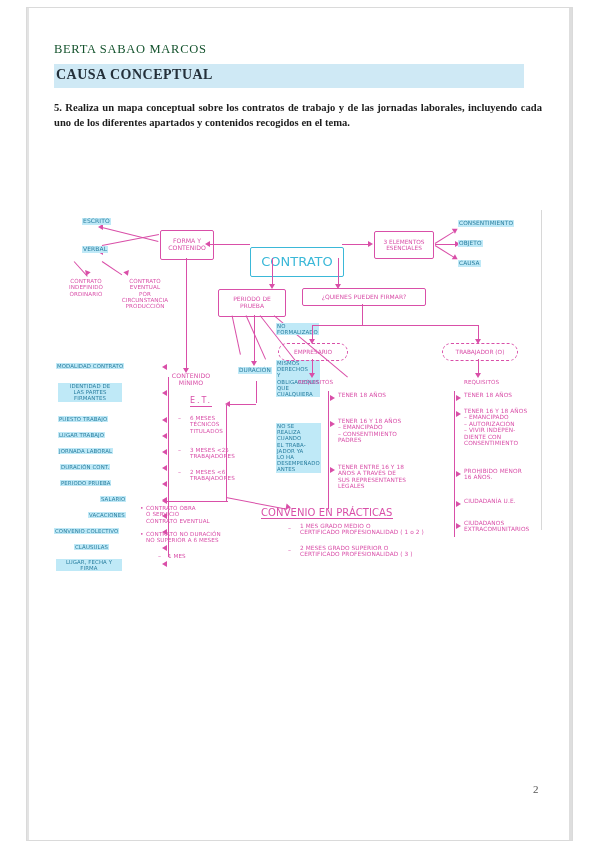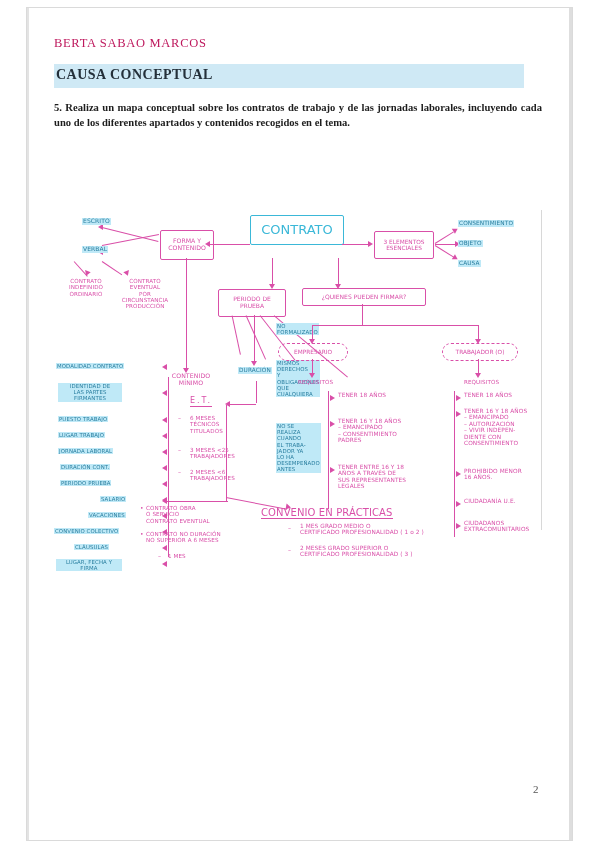--- a/index.html
+++ b/index.html
@@ -3,21 +3,21 @@
 <meta charset="utf-8">
 <style>
   html,body{margin:0;padding:0;background:#8c8c8c;}
   body{font-family:"Liberation Serif",serif;}
   .page{position:relative;width:599px;height:848px;background:#ffffff;overflow:hidden;}
   .sheet{position:absolute;left:27px;top:8px;width:545px;height:832px;background:#fff;
          box-shadow:0 0 0 1px #dadada;}
   .edge-l{position:absolute;left:27px;top:8px;width:2px;height:832px;background:#e3e3e3;}
   .edge-r{position:absolute;left:569px;top:8px;width:3px;height:832px;background:#dedede;}
 
-  .author{position:absolute;left:54px;top:36px;font-size:12.5px;letter-spacing:.7px;color:#be185d;}
+  .author{position:absolute;left:54px;top:42px;font-size:12.5px;letter-spacing:.7px;color:#14532d;}
   .band{position:absolute;left:54px;top:64px;width:470px;height:24px;background:#cfe9f5;}
   .band-txt{position:absolute;left:56px;top:67px;font-size:14px;font-weight:bold;
             letter-spacing:.5px;color:#24303a;}
   .prompt{position:absolute;left:54px;top:100px;width:488px;font-size:10.6px;font-weight:bold;
           line-height:15px;color:#1d1d1d;text-align:justify;}
 
   .map{position:absolute;left:50px;top:205px;width:498px;height:360px;}
   .mapline{position:absolute;left:541px;top:210px;width:1px;height:320px;background:#d8d8d8;}
 
   .pageno{position:absolute;left:533px;top:783px;font-size:11px;color:#555;}
@@ -53,21 +53,21 @@
 
   <div class="author">BERTA SABAO MARCOS</div>
   <div class="band"></div>
   <div class="band-txt">CAUSA CONCEPTUAL</div>
   <div class="prompt">5. Realiza un mapa conceptual sobre los contratos de trabajo y de las jornadas laborales, incluyendo cada uno de los diferentes apartados y contenidos recogidos en el tema.</div>
 
   <div class="mapline"></div>
 
   <div class="map">
 
-    <div class="bx cy" style="left:200px;top:10px;width:92px;height:28px;font-size:13px;">CONTRATO</div>
+    <div class="bx cy" style="left:200px;top:42px;width:92px;height:28px;font-size:13px;">CONTRATO</div>
 
     <div class="ln h" style="left:160px;top:39px;width:40px;"></div>
     <div class="ar l" style="left:155px;top:36px;"></div>
 
     <div class="bx" style="left:110px;top:25px;width:52px;height:28px;font-size:6.2px;">FORMA Y
 CONTENIDO</div>
 
     <div class="ln" style="left:52px;top:22px;width:58px;height:1.2px;transform:rotate(14deg);transform-origin:left center;"></div>
     <div class="ar l" style="left:48px;top:19px;"></div>
     <div class="hl" style="left:32px;top:13px;font-size:6px;">ESCRITO</div>

